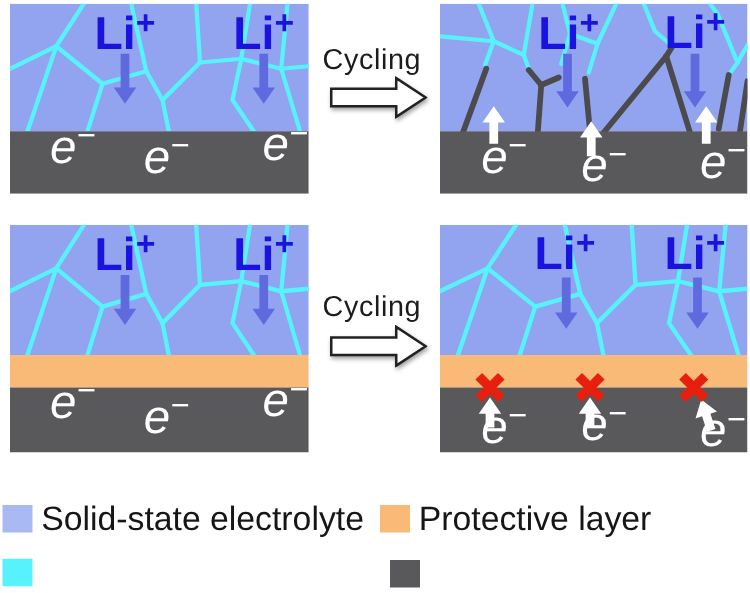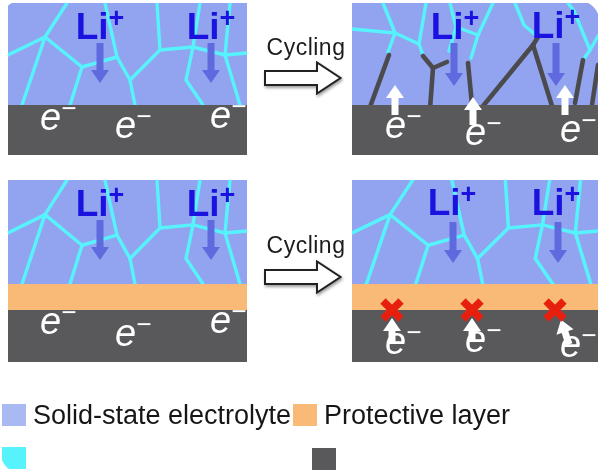--- a/index.html
+++ b/index.html
@@ -1,36 +1,36 @@
 <!DOCTYPE html>
 <html style="--c-background: #ffffff; --c-electrolyte: #92A4EF; --c-electrolyte_swatch: #A9BAF2; --c-grain_boundary: #57F3FD; --c-protective_layer: #F9BA77; --c-li_metal: #59595B; --c-dark_grain_boundary: #4B4B4E; --c-li_ion_text: #1C12E0; --c-li_ion_arrow: #5F6ADF; --c-electron: #FFFFFF; --c-blocked_cross: #E71F0E; --c-cycling_text: #1C1C1C; --c-legend_text: #161616;"><head>
 <meta charset="utf-8">
 <style>
   html,body{margin:0;padding:0;background:#fff;}
   #stage{position:relative;width:600px;height:474px;background:var(--c-background,#fff);
-         font-family:"Liberation Sans",sans-serif;overflow:hidden;border-radius:23px;}
+         font-family:"Liberation Sans",sans-serif;overflow:hidden;}
   svg.panel{position:absolute;display:block;}
   .f-elec{fill:var(--c-electrolyte);}
   .f-metal{fill:var(--c-li_metal);}
   .f-protect{fill:var(--c-protective_layer);}
   .mesh-use{stroke:var(--c-grain_boundary);stroke-width:3.4;fill:none;
             stroke-linecap:round;stroke-linejoin:round;}
   .mesh polyline{stroke:var(--c-grain_boundary);stroke-width:3.4;fill:none;
             stroke-linecap:round;stroke-linejoin:round;}
   .darkline{stroke:var(--c-dark_grain_boundary);stroke-width:4.6;fill:none;stroke-linecap:round;}
   .li-label{font-family:"Liberation Sans",sans-serif;font-weight:bold;font-size:37px;
             fill:var(--c-li_ion_text);text-anchor:middle;}
   .li-sup{font-size:27px;}
   .li-arrow{fill:var(--c-li_ion_arrow);}
   .e-label{font-family:"Liberation Sans",sans-serif;font-style:italic;font-size:38px;
            fill:var(--c-electron);}
   .e-sup{font-size:26px;}
   .up-arrow{fill:var(--c-electron);}
   .xmark{stroke:var(--c-blocked_cross);stroke-width:7.5;stroke-linecap:butt;}
-  .cycling-text{position:absolute;width:96px;text-align:center;
+  .cycling-text{position:absolute;width:96px;
                 font-size:23px;letter-spacing:.5px;color:var(--c-cycling_text);}
   .cyc-arrow{position:absolute;filter:drop-shadow(1.5px 2px 1.5px rgba(0,0,0,.38));}
   .cyc-arrow path{fill:#ffffff;stroke:#222;stroke-width:2;stroke-linejoin:miter;}
   .legend-item{position:absolute;display:flex;align-items:center;gap:7px;height:30px;}
   .legend-swatch{width:24px;height:22px;flex:0 0 auto;}
   .legend-label{font-size:27px;color:var(--c-legend_text);white-space:nowrap;}
 </style>
 </head>
 <body>
 
@@ -177,21 +177,21 @@
   </svg>
 
   <div>
     <div class="legend-item" style="left:2px;top:400px">
       <span class="legend-swatch" style="background: rgb(169, 186, 242);"></span>
       <span class="legend-label">Solid-state electrolyte</span>
     </div>
     <div class="legend-item" style="left:2px;top:443px">
       <span class="legend-swatch" style="background: rgb(87, 243, 253);"></span>
     </div>
-    <div class="legend-item" style="left:293px;top:400px">
+    <div class="legend-item" style="left:304px;top:400px">
       <span class="legend-swatch" style="background: rgb(249, 186, 119);"></span>
       <span class="legend-label">Protective layer</span>
     </div>
     <div class="legend-item" style="left:312px;top:444px">
       <span class="legend-swatch" style="background: rgb(89, 89, 91);"></span>
     </div>
   </div>
 
 </div>
 

